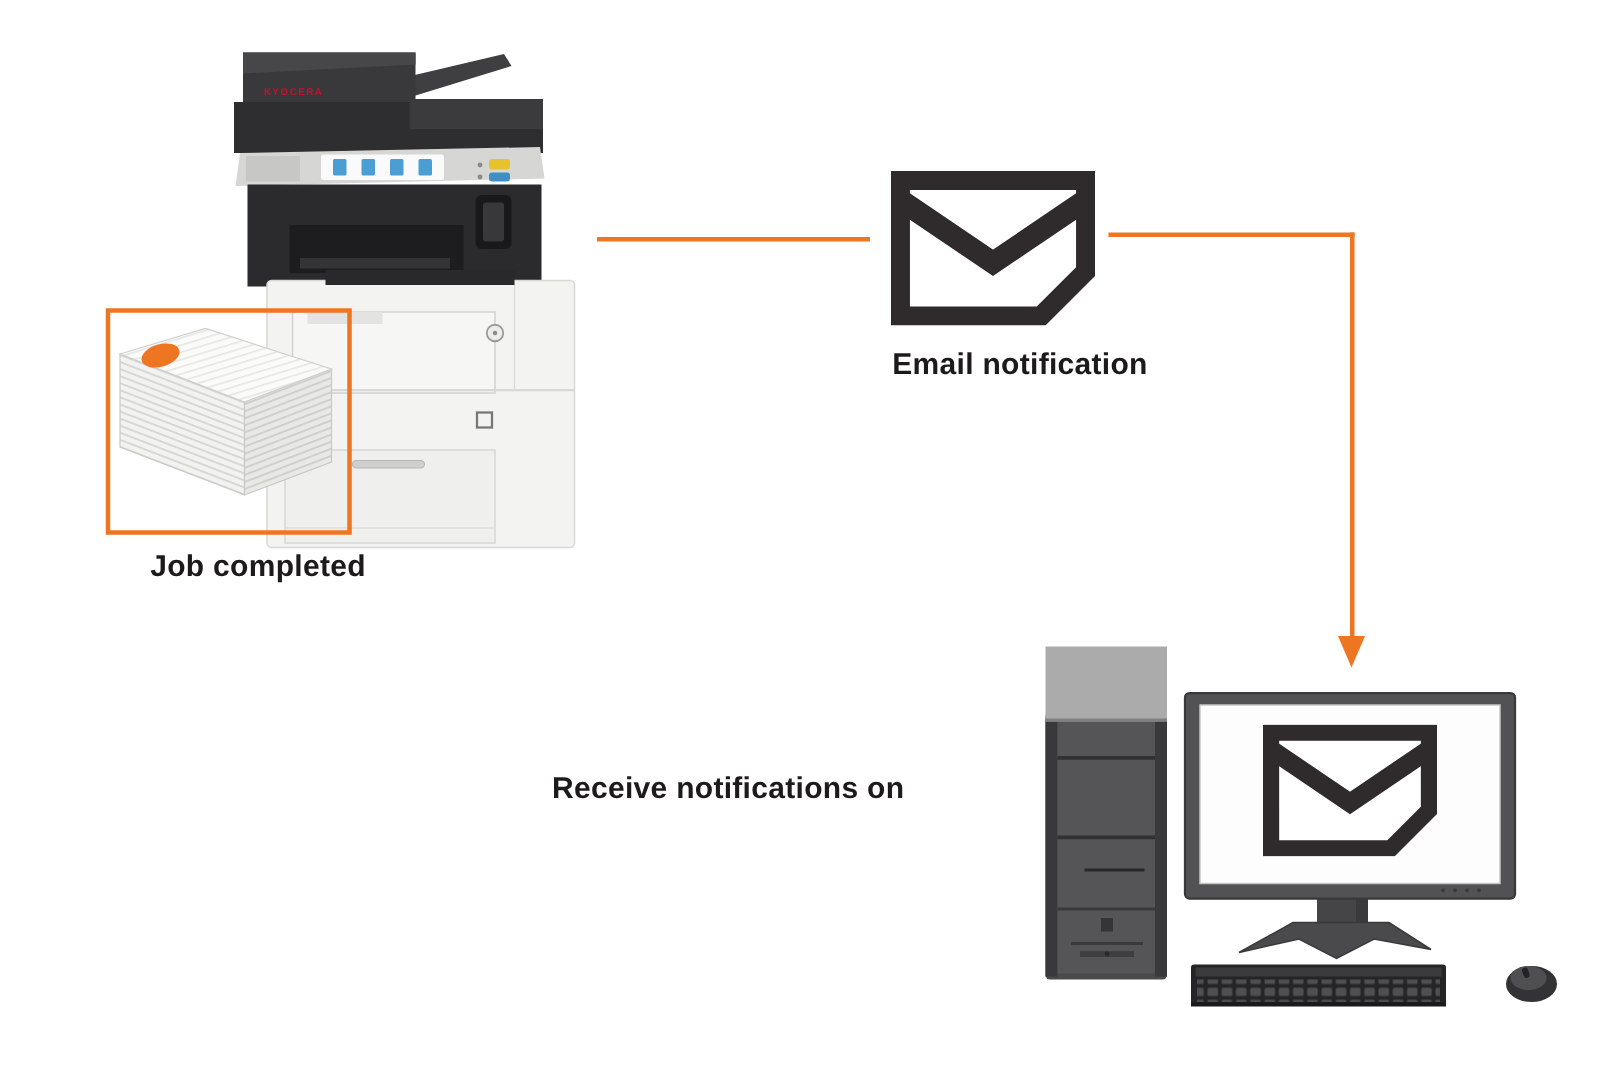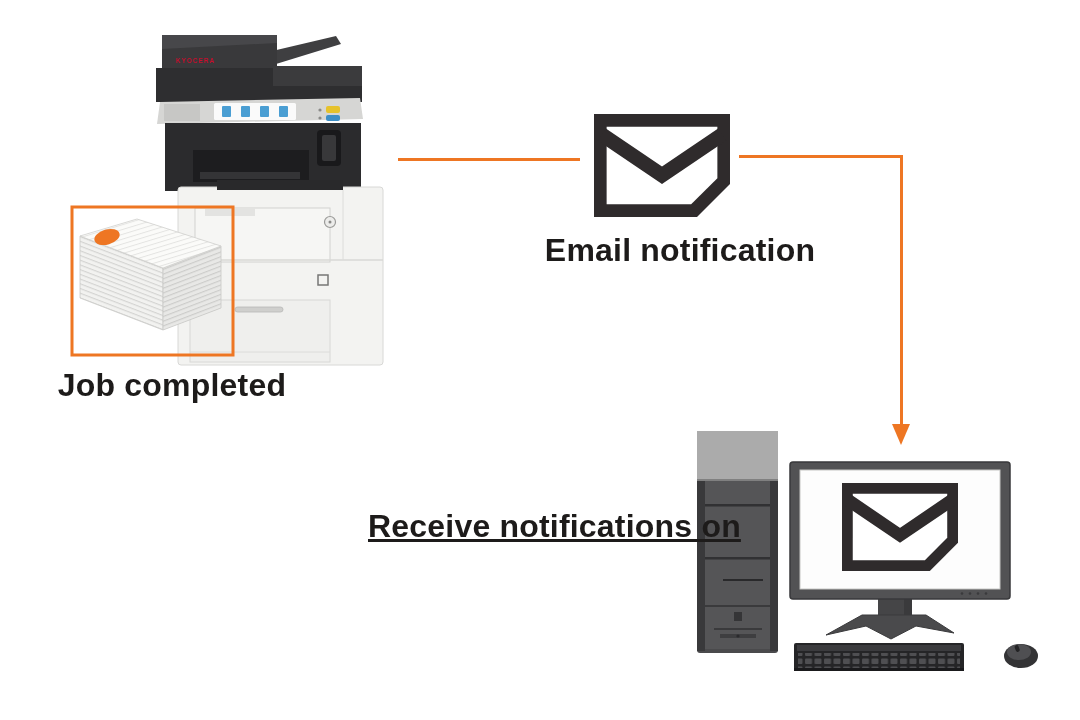--- a/index.html
+++ b/index.html
@@ -2,31 +2,31 @@
 <html style="--accent: #ee7623; --icon: #2f2b2c; --text: #1d1b1a; --brand_red: #c8102e; --device_dark: #333335; --device_gray: #525254;"><head>
 <meta charset="utf-8">
 <style>
   html,body{margin:0;padding:0;background:#ffffff;}
   .canvas{
     position:relative;width:1080px;height:720px;background:#ffffff;
     font-family:"Liberation Sans",sans-serif;overflow:hidden;
   }
   .abs{position:absolute;}
   .label{
-    position:absolute;font-weight:700;font-size:32px;color:var(--text,#1d1b1a);
+    position:absolute;font-weight:700;font-size:20px;color:var(--text,#1d1b1a);
     white-space:nowrap;letter-spacing:0.2px;
   }
   .label.centered{transform:translateX(-50%);}
   .connector{position:absolute;background:var(--accent,#ee7623);}
   .arrowhead{
     position:absolute;width:0;height:0;
     border-left:9px solid transparent;border-right:9px solid transparent;
     border-top:21px solid var(--accent,#ee7623);
   }
-  .receive-label{line-height:30px;text-decoration:underline;}
+  .receive-label{line-height:30px;}
   svg{display:block;}
 </style>
 </head>
 <body>
 
 <div class="canvas">
 
   <svg class="abs" style="left:150px;top:30px;" width="250" height="340" viewBox="0 0 250 340">
 
     <polygon points="118,22 186,6 191,14 126,34" fill="#3f3f41"></polygon>

